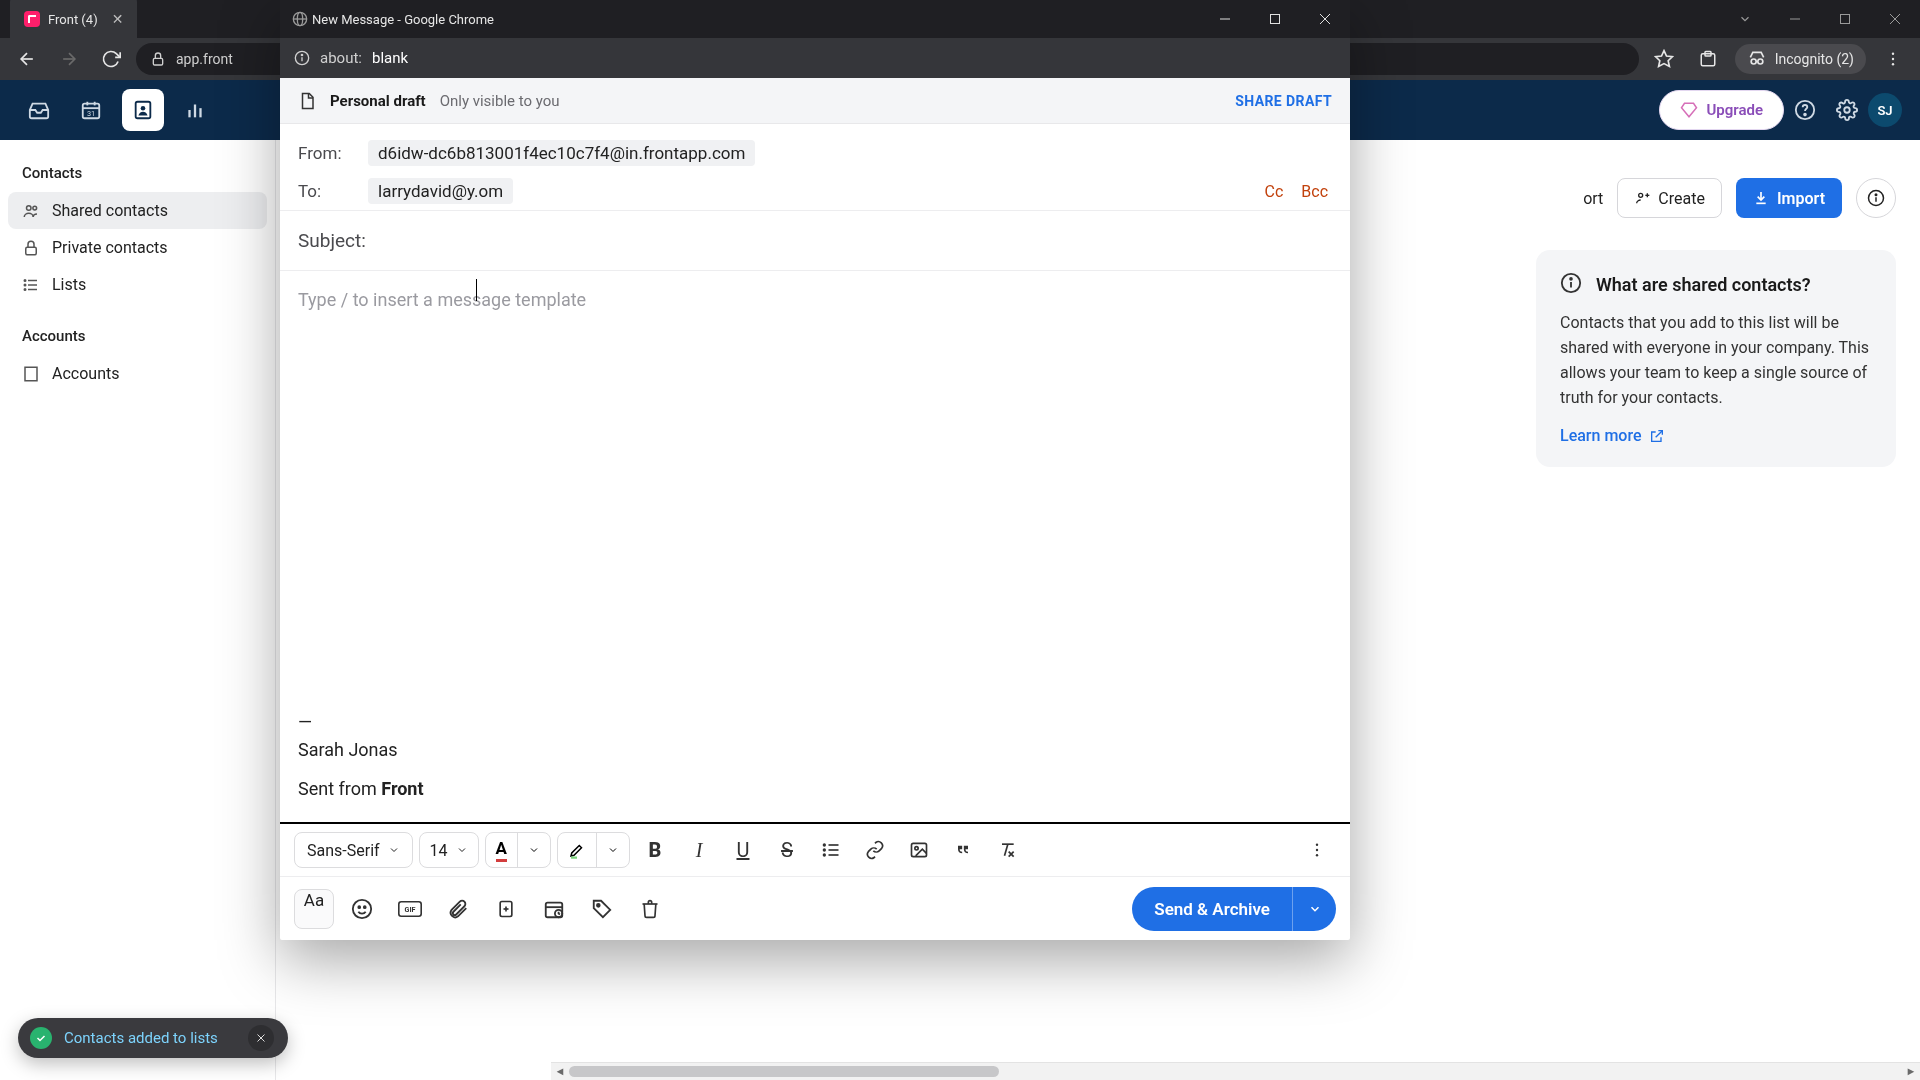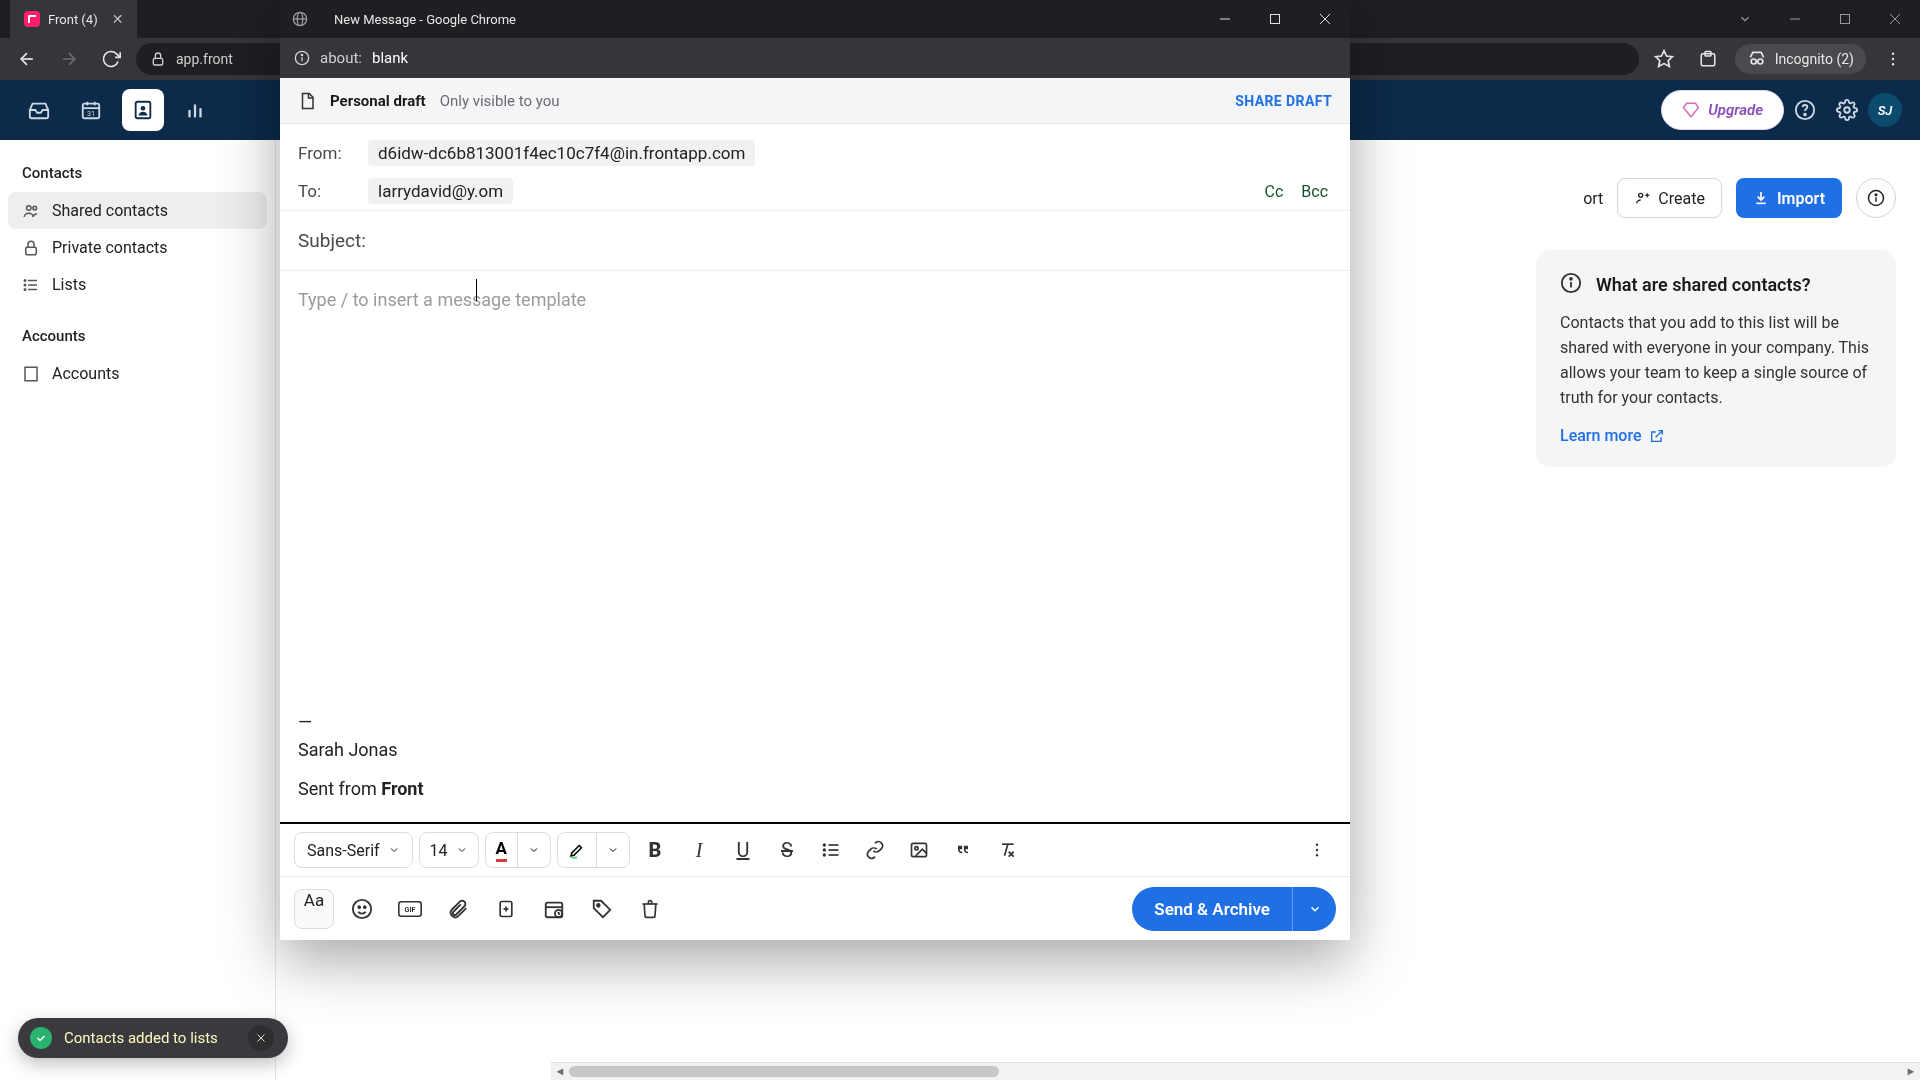--- a/index.html
+++ b/index.html
@@ -21,21 +21,21 @@
   .nav-btn.disabled { color:#6a6a6a; }
   .addr-field { flex:1; height:32px; background:#1f1f23; border-radius:16px; display:flex; align-items:center; padding:0 14px; color:#cfcfcf; font-size:14px; gap:10px; }
   .addr-right { display:flex; align-items:center; gap:10px; color:#cfcfcf; }
   .incog-chip { display:flex; align-items:center; gap:8px; background:#4a4a4e; border-radius:16px; height:30px; padding:0 12px; color:#e6e6e6; font-size:14px; }
 
   
   .front-header { height:60px; background:#0c2a4a; display:flex; align-items:center; padding:0 18px; gap:12px; }
   .front-nav-icons { display:flex; gap:10px; }
   .front-icon-btn { width:42px; height:42px; display:flex; align-items:center; justify-content:center; color:#cfd9e4; border-radius:8px; }
   .front-icon-btn.active { background:#fff; color:#0c2a4a; }
-  .front-right { margin-left:auto; display:flex; align-items:center; gap:0;font-style:italic; }
+  .front-right { margin-left:auto; display:flex; align-items:center; gap:0; }
   .upgrade-btn { display:flex; align-items:center; gap:8px; background:#fff; border:1px solid #e3d7f0; height:40px; padding:0 20px; border-radius:20px; color:#8a4db8; font-weight:600; font-size:15px; }
   .avatar { width:34px; height:34px; border-radius:50%; background:#0c4a6e; color:#fff; display:flex; align-items:center; justify-content:center; font-size:13px; font-weight:600; }
 
   
   .front-body { position:absolute; top:140px; left:0; right:0; bottom:0; display:flex; background:#fff; }
   .sidebar { width:275px; padding:14px 8px; background:#fff; }
   .side-heading { font-size:15px; color:#222; padding:10px 14px; font-weight:500; }
   .side-item { display:flex; align-items:center; gap:12px; padding:9px 14px; border-radius:8px; font-size:16px; color:#222; }
   .side-item.active { background:#edeef0; }
   .side-icon { width:18px; height:18px; color:#555; }
@@ -55,46 +55,46 @@
   .info-body { margin-top:14px; font-size:16px; color:#333; line-height:1.55; }
   .info-link { margin-top:16px; display:flex; align-items:center; gap:8px; color:#1f6fe5; font-size:16px; font-weight:500; }
 
   
   .hscroll { position:absolute; left:275px; right:0; bottom:0; height:18px; background:#f2f2f2; border-top:1px solid #e3e3e3; display:flex; align-items:center; }
   .hscroll .thumb { position:absolute; left:18px; width:430px; top:3px; bottom:3px; background:#c7c7c9; border-radius:6px; }
   .hscroll .arrow { width:18px; text-align:center; color:#6a6a6a; font-size:11px; }
   .hscroll .arrow.right { margin-left:auto; }
 
   
-  .toast { position:absolute; left:18px; bottom:22px; background:#3a3a3e; color:#fef9c3; border-radius:20px; height:40px; padding:0 14px 0 12px; display:flex; align-items:center; gap:12px; font-size:15px; box-shadow:0 6px 18px rgba(0,0,0,.25); }
+  .toast { position:absolute; left:18px; bottom:22px; background:#3a3a3e; color:#7dd3fc; border-radius:20px; height:40px; padding:0 14px 0 12px; display:flex; align-items:center; gap:12px; font-size:15px; box-shadow:0 6px 18px rgba(0,0,0,.25); }
   .toast .check { width:22px; height:22px; border-radius:50%; background:#29b36f; display:flex; align-items:center; justify-content:center; }
   .toast .close { margin-left:18px; width:26px; height:26px; display:flex; align-items:center; justify-content:center; border-radius:50%; background:#2e2e31; }
 
   
   .popup { position:absolute; left:280px; top:0; width:1070px; height:940px; background:#fff; box-shadow:0 20px 60px rgba(0,0,0,.35); border-radius:0 0 2px 2px; display:flex; flex-direction:column; z-index:50;}
   .popup-tabbar { height:38px; background:#1f1f23; display:flex; align-items:center; padding-left:12px; position:relative; }
-  .popup-tab { display:flex; align-items:center; gap:26px; color:#e6e6e6; font-size:13px; }
+  .popup-tab { display:flex; align-items:center; gap:4px; color:#e6e6e6; font-size:13px; }
   .popup-win-ctrls { position:absolute; top:0; right:0; height:38px; display:flex; }
   .popup-win-btn { width:50px; display:flex; align-items:center; justify-content:center; color:#e0e0e0; }
 
   .popup-addr { height:40px; background:#35363a; display:flex; align-items:center; padding:0 14px; gap:10px; color:#d0d0d0; font-size:15px; }
   .popup-addr .blank { color:#fff; }
 
   
   .draft-head { display:flex; align-items:center; gap:14px; height:46px; padding:0 18px; background:#f4f5f7; border-bottom:1px solid #e8e8ea; }
   .draft-badge { font-weight:700; color:#1a1a1a; font-size:15px; }
   .draft-note { color:#6b6b70; font-size:15px; }
   .share-draft { margin-left:auto; color:#1f6fe5; font-weight:700; font-size:14px; letter-spacing:.4px; }
 
   
   .addr-rows { padding:10px 18px 0; border-bottom:1px solid #ededef; }
   .addr-row { display:flex; align-items:center; font-size:17px; color:#333; padding:6px 0; gap:12px; }
   .addr-label { width:58px; color:#4a4a4e; }
   .chip { background:#f0f1f3; border-radius:4px; padding:3px 10px; color:#222; }
-  .addr-side { margin-left:auto; display:flex; gap:18px; color:#14532d; font-size:16px; padding-right:4px;}
+  .addr-side { margin-left:auto; display:flex; gap:18px; color:#c2410c; font-size:16px; padding-right:4px;}
   .subject-row { padding:18px 18px; border-bottom:1px solid #ededef; color:#4a4a4e; font-size:19px; display:flex; gap:10px; }
   .subject-input { flex:1; }
 
   .body-area { flex:1; padding:18px 18px 12px; font-size:18px; color:#9a9aa0; position:relative; }
   .caret { position:absolute; left:196px; top:8px; width:1px; height:22px; background:#000; }
   .sig { position:absolute; left:18px; bottom:18px; color:#222; font-size:18px; line-height:1.6; }
   .sig strong { font-weight:700; }
 
   
   .fmt-row { height:54px; border-top:2px solid #000000; display:flex; align-items:center; padding:0 14px; gap:6px; }

